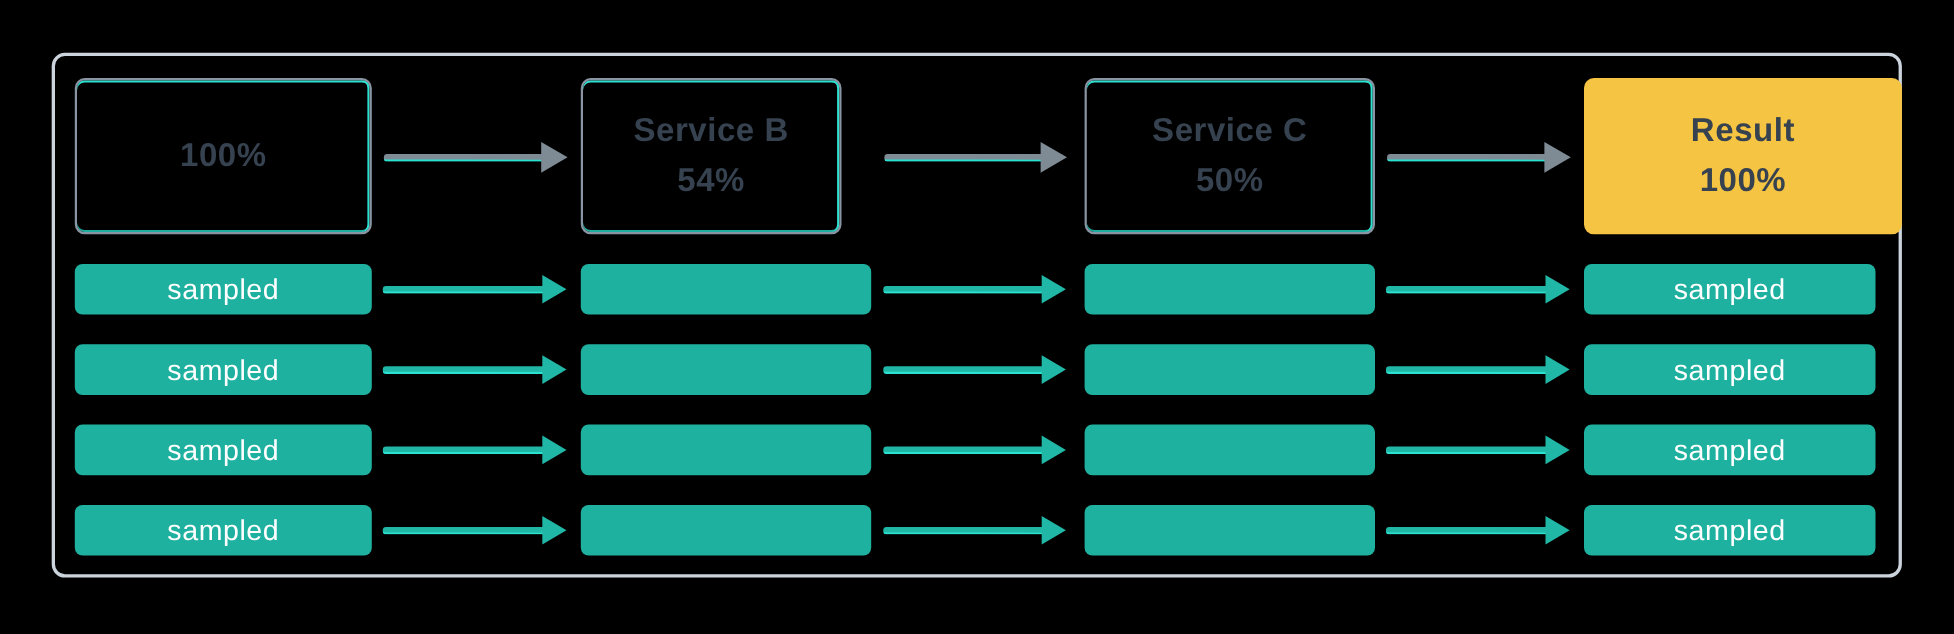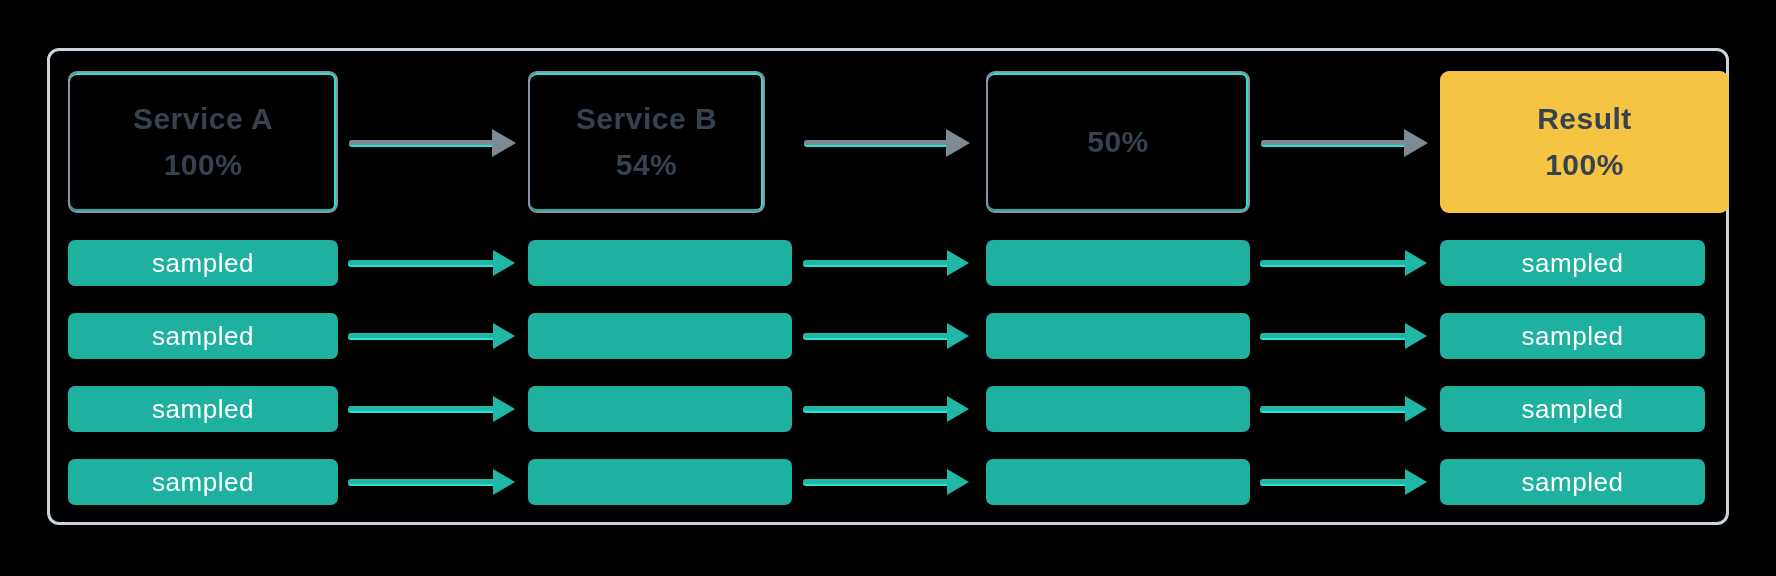--- a/index.html
+++ b/index.html
@@ -83,30 +83,30 @@
   }
 </style>
 </head>
 <body>
 
 <div class="canvas" style="--frame-border: #cbd3dc; --node-border: #8a95a3; --cyan: #2be2d0; --cyan-dim: #1fae9f; --teal: #1fb1a0; --teal-arrow: #21b7a6; --gray: #7e8a94; --yellow: #f6c443; --slate: #36424f;">
 
   <div class="frame"></div>
 
   <div class="node outlined" style="left:68px;width:270px">
-    <div class="node-label">Service A</div>
     <div class="node-value">100%</div>
   </div>
 
   <div class="node outlined" style="left:528px;width:237px">
     <div class="node-label">Service B</div>
     <div class="node-value">54%</div>
   </div>
 
   <div class="node outlined" style="left:986px;width:264px">
+    <div class="node-label">Service C</div>
     <div class="node-value">50%</div>
   </div>
 
   <div class="node filled" style="left:1440px;width:289px">
     <div class="node-label">Result</div>
     <div class="node-value">100%</div>
   </div>
 
   <div id="dyn">
       <div class="arrow gray" style="left: 349px; top: 129px; width: 167px; height: 28px;">

